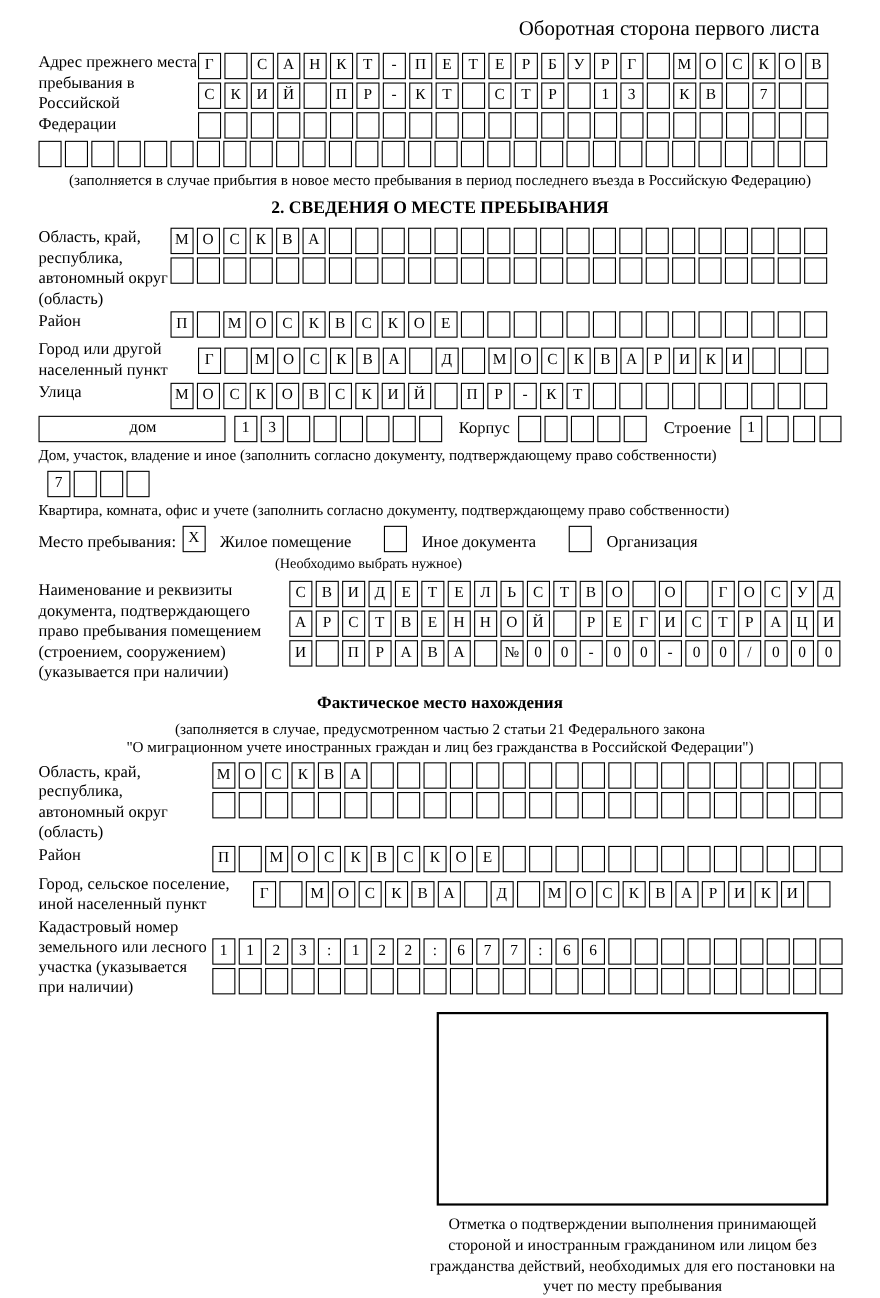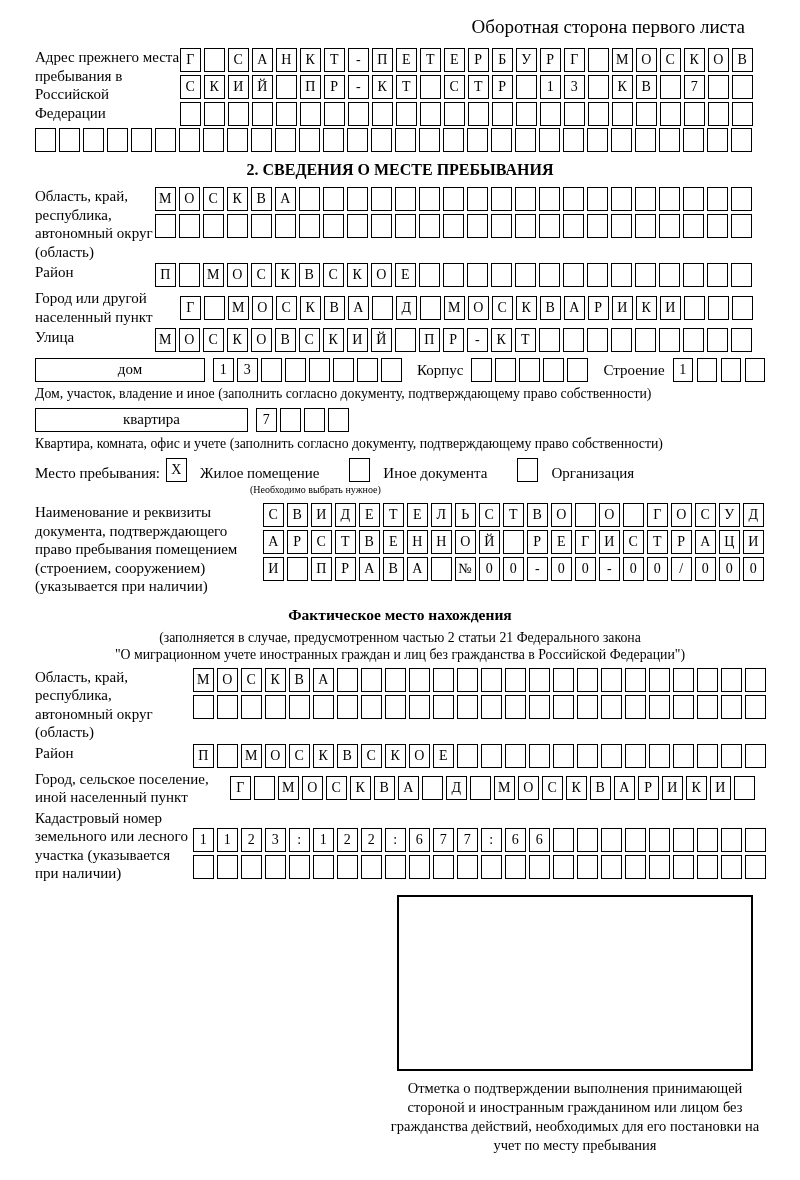--- a/index.html
+++ b/index.html
@@ -20,21 +20,21 @@
   .sec-title{font-weight:bold;text-align:center;font-size:16px;margin:9px 0 8px;}
   .sub-title{font-weight:bold;text-align:center;font-size:15.5px;margin:10px 0 5px;}
   .bigbox{flex:none;border:1.6px solid #000;height:24px;box-sizing:border-box;
           text-align:center;line-height:21px;font-size:15px;padding-left:20px;}
   .house-row{display:flex;align-items:center;margin:6px 0 3px;}
   .inline-label{flex:none;margin:0 8px 0 12px;}
   .gap8{margin-left:8px;}
   .place-row{display:flex;align-items:flex-end;margin:6px 0 2px;}
   .place-row .opt{margin:0 24px 0 10px;}
   .place-row .cell{margin-left:6px;}
-  .subnote{font-size:10px;margin:1px 0 8px 215px;}
+  .subnote{font-size:13px;margin:1px 0 8px 215px;}
   .mt19{margin-top:19px;}
   .stamp-wrap{width:380px;margin-left:auto;margin-right:0;margin-top:12px;}
   .stamp-box{width:356px;height:176px;border:2px solid #000;box-sizing:border-box;margin:0 auto 8px;}
   .stamp-caption{text-align:center;font-size:14.5px;line-height:19px;}
   .mb0{margin-bottom:0;}
 </style>
 </head>
 <body>
 
 <div class="page">
@@ -149,20 +149,21 @@
       <div class="cell"></div>
       <div class="cell"></div>
       <div class="cell"></div>
       <div class="cell"></div>
       <div class="cell"></div>
       <div class="cell"></div>
       <div class="cell"></div>
       <div class="cell"></div>
       <div class="cell"></div>
     </div>
+  <div class="note center">(заполняется в случае прибытия в новое место пребывания в период последнего въезда в Российскую Федерацию)</div>
 
   <div class="sec-title">2. СВЕДЕНИЯ О МЕСТЕ ПРЕБЫВАНИЯ</div>
 
   <div class="field">
     <div class="flabel w120">Область, край, республика, автономный округ (область)</div>
     <div class="rows">
       <div class="cellrow">
           <div class="cell">М</div>
           <div class="cell">О</div>
           <div class="cell">С</div>
@@ -335,21 +336,20 @@
     <div class="cellrow mb0">
         <div class="cell">1</div>
         <div class="cell"></div>
         <div class="cell"></div>
         <div class="cell"></div>
       </div>
   </div>
   <div class="note">Дом, участок, владение и иное (заполнить согласно документу, подтверждающему право собственности)</div>
 
   <div class="house-row">
-    <div class="bigbox" style="width:213px">квартира</div>
     <div class="cellrow mb0 gap8">
         <div class="cell">7</div>
         <div class="cell"></div>
         <div class="cell"></div>
         <div class="cell"></div>
       </div>
   </div>
   <div class="note">Квартира, комната, офис и учете (заполнить согласно документу, подтверждающему право собственности)</div>
 
   <div class="place-row">

